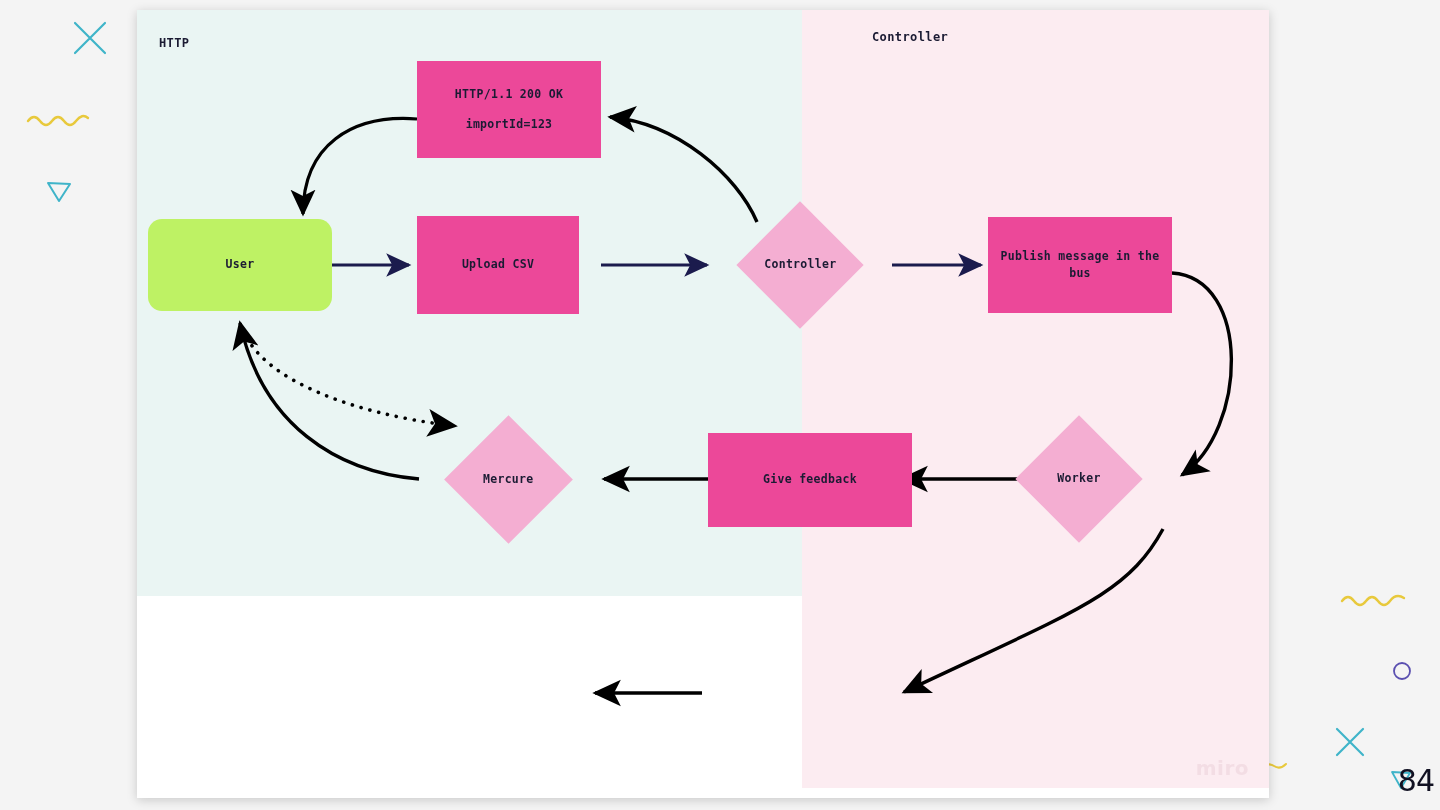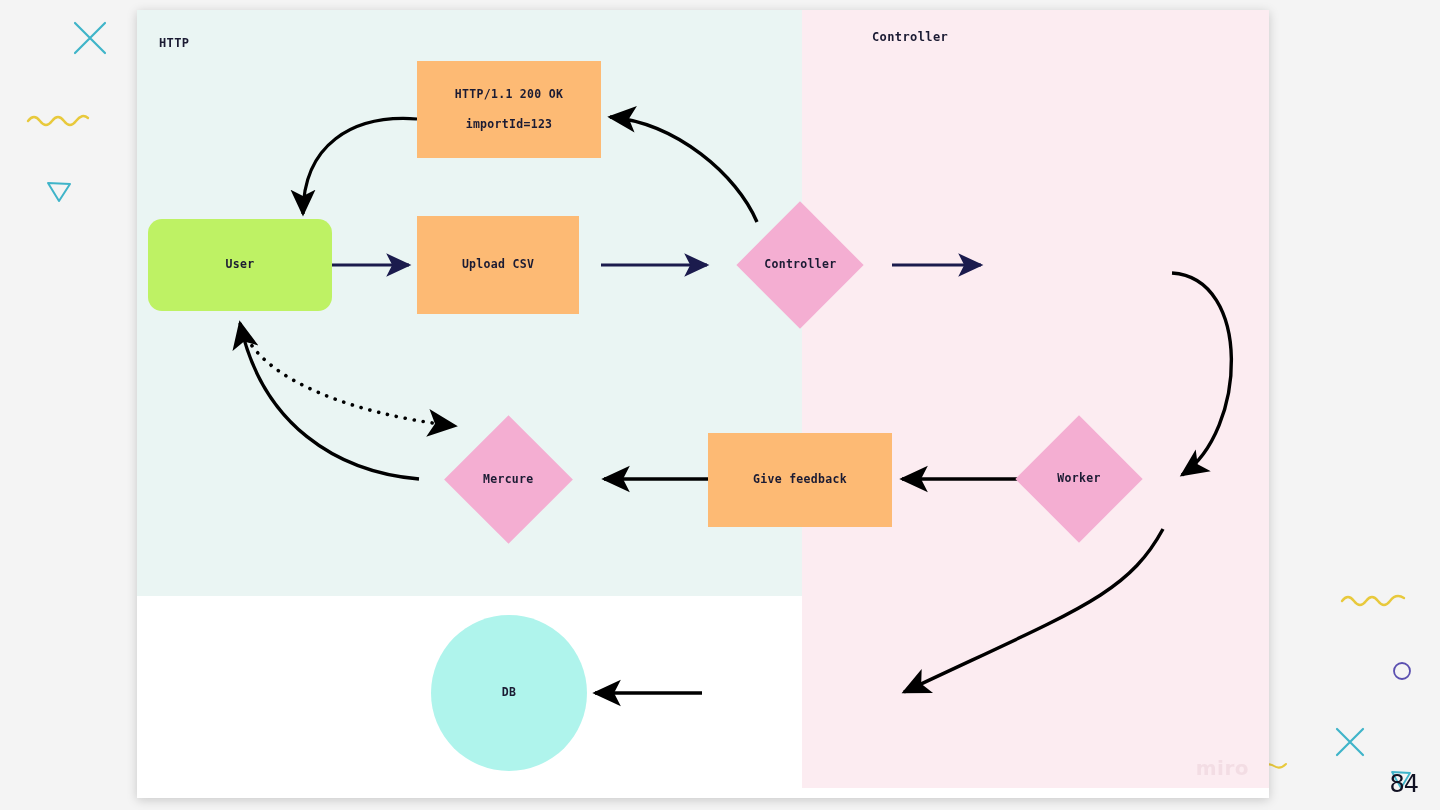--- a/index.html
+++ b/index.html
@@ -44,21 +44,21 @@
   .node {
     position: absolute;
     display: flex; align-items: center; justify-content: center;
     text-align: center;
     font-size: 11.5px; font-weight: bold;
     color: #1b1b33;
     letter-spacing: 0.3px;
     line-height: 1.5;
     z-index: 5;
   }
-  .node-rect    { background: #fdba74; }
+  .node-rect    { background: #ec4899; }
   .node-rounded { background: #bef264; border-radius: 14px; }
   .node-circle  { background: #aff4ec; border-radius: 50%; }
   .node-diamond {
     background: #f4aed2;
     transform: rotate(45deg);
   }
   .node-diamond > span {
     transform: rotate(-45deg);
     display: block;
     white-space: nowrap;
@@ -77,23 +77,23 @@
     position: absolute;
     right: 20px; bottom: 18px;
     font-family: "DejaVu Sans", "Liberation Sans", sans-serif;
     font-size: 20px; font-weight: bold;
     color: #f3dde4;
     letter-spacing: 0.5px;
     z-index: 8;
   }
   #page-number {
     position: absolute;
-    right: 22px; bottom: 12px;
+    right: 6px; bottom: 12px;
     font-family: "DejaVu Sans", "Liberation Sans", sans-serif;
-    font-size: 24px; color: #111122;
+    font-size: 30px; color: #111122;
     letter-spacing: -1px;
     text-align: center;
   }
 </style>
 </head>
 <body>
 
 <div id="stage">
 
   <svg class="deco" style="left:72px;top:20px;" width="36" height="36" viewBox="0 0 36 36">
@@ -175,35 +175,35 @@
     </div>
 
     <div class="node node-rect" style="left:280px;top:206px;width:162px;height:98px;">
       <span>Upload CSV</span>
     </div>
 
     <div class="node node-diamond" style="left:618px;top:210px;width:90px;height:90px;">
       <span>Controller</span>
     </div>
 
+    <div class="node node-rect node-text-2" style="left:851px;top:207px;width:184px;height:96px;">
+      <span>Publish message in the bus</span>
+    </div>
 
     <div class="node node-diamond" style="left:897px;top:424px;width:90px;height:90px;">
       <span>Worker</span>
     </div>
 
-    <div class="node node-rect" style="left:571px;top:423px;width:184px;height:94px;">
+    <div class="node node-rect" style="left:571px;top:423px;width:204px;height:94px;">
       <span>Give feedback</span>
     </div>
 
     <div class="node node-diamond" style="left:326px;top:424px;width:91px;height:91px;">
       <span>Mercure</span>
     </div>
 
 
-    <div class="node node-circle" style="left:294px;top:605px;width:156px;height:156px;">
-      <span>DB</span>
-    </div>
 
     <div id="miro-watermark">miro</div>
   </div>
 
   <div id="page-number">84</div>
 </div>
 
 </body></html>

